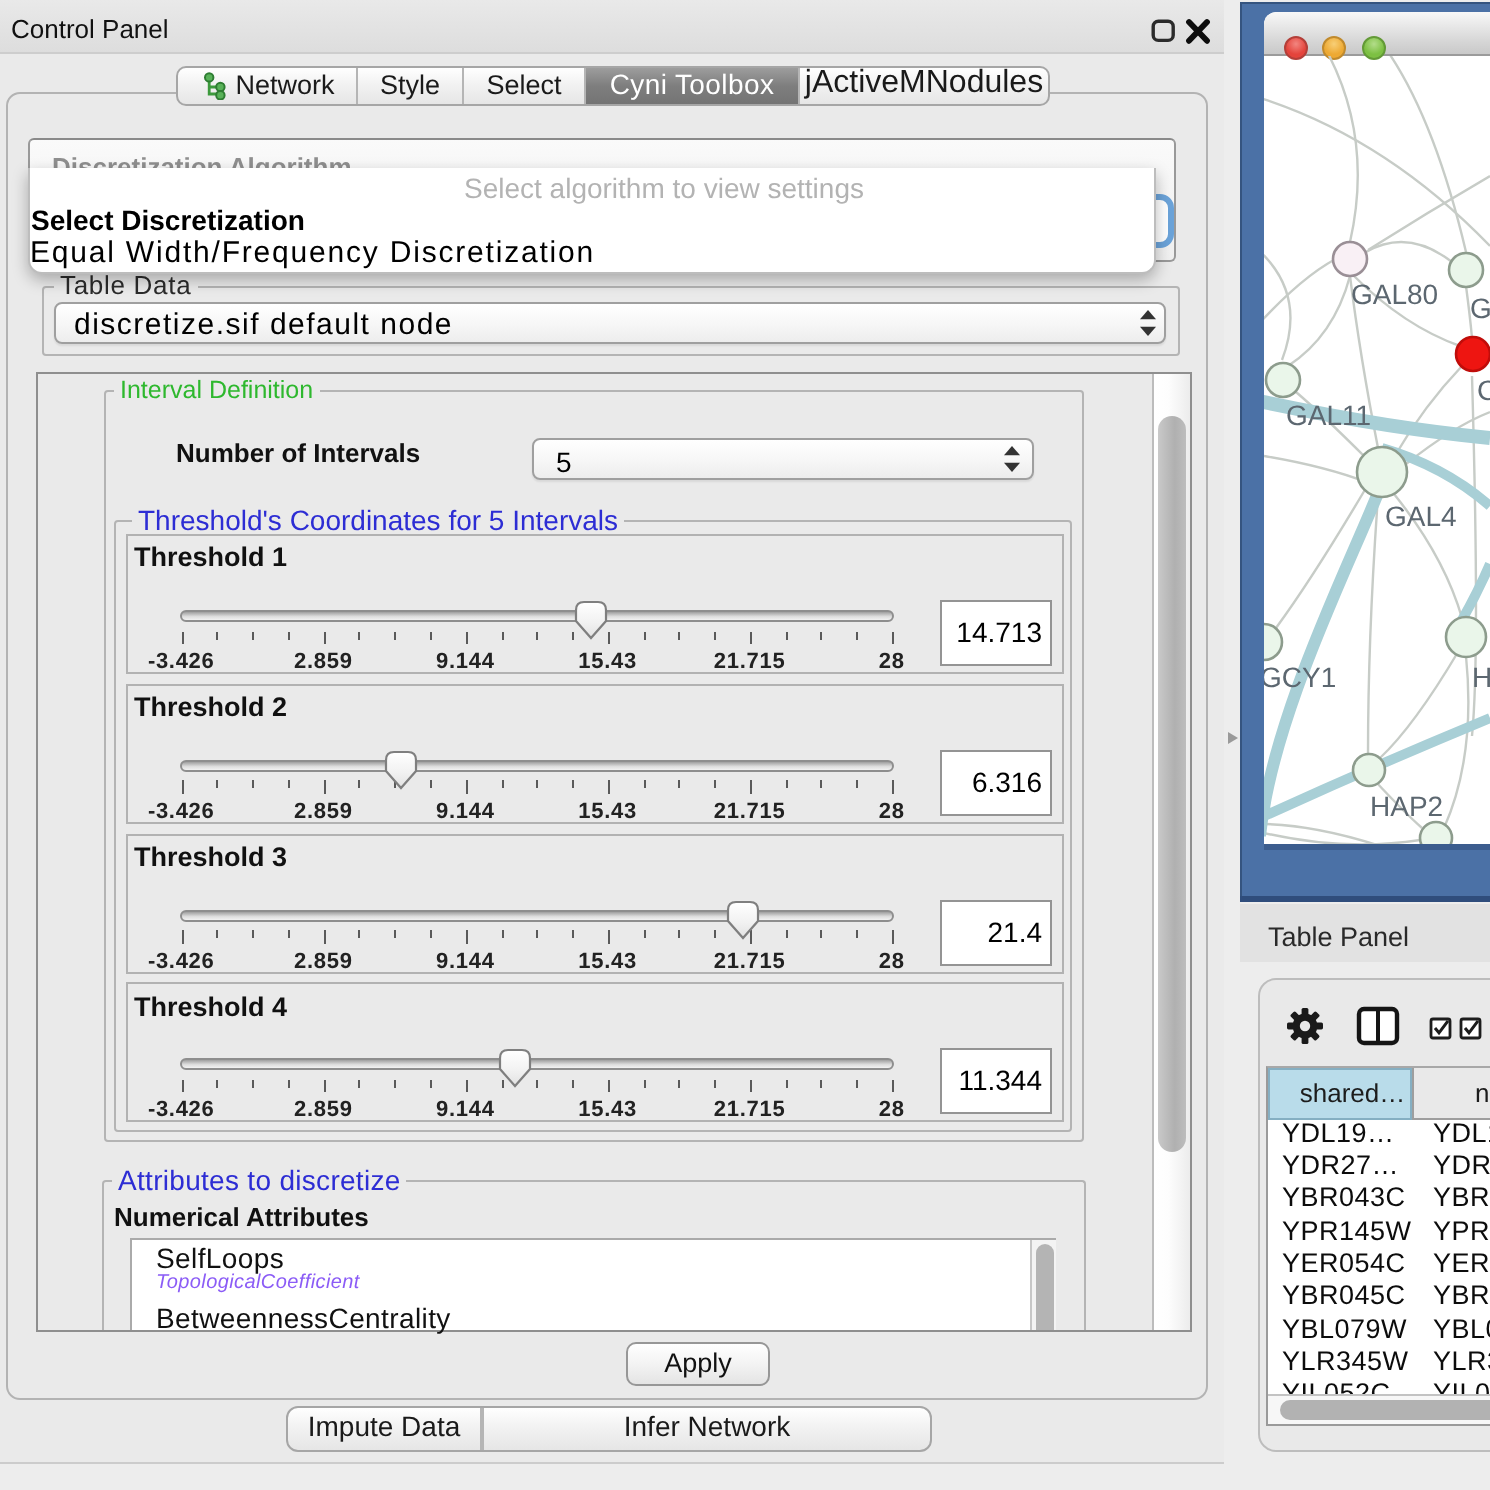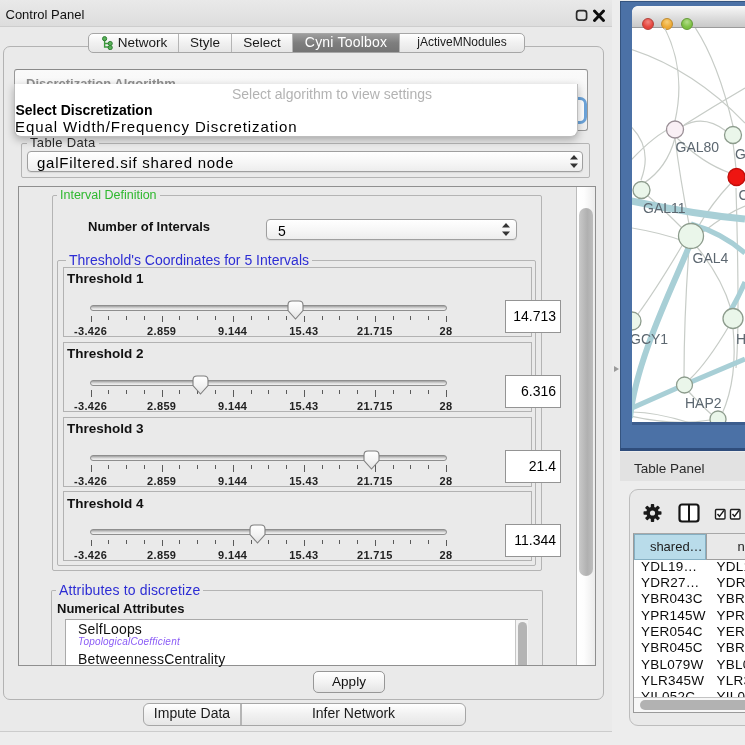--- a/index.html
+++ b/index.html
@@ -8,21 +8,21 @@
 body{position:relative;}
 .gbox{position:absolute;border:1px solid #b4b4b4;border-radius:2px;}
 .gtitle{position:absolute;font-size:12.5px;background:#eaeaea;padding:0 3px;line-height:13px;}
 .blab{position:absolute;font-weight:bold;color:#111;}
 .combo{position:absolute;border:1px solid #9f9f9f;border-radius:4px;
  background:linear-gradient(#ffffff,#f6f6f6 55%,#ededed);box-shadow:0 1px 1px rgba(0,0,0,0.08);}
 .ctext{position:absolute;font-size:13px;color:#000;}
 .tick{position:absolute;width:1px;background:#5a5a5a;}
 .tlab{position:absolute;width:64px;text-align:center;font-size:11px;font-weight:bold;color:#222;letter-spacing:0.35px;}
 .vbox{position:absolute;background:#fff;border:1px solid #949494;
- font-size:14px;color:#000;text-align:right;padding-right:4px;margin-left:35px;}
+ font-size:14px;color:#000;text-align:right;padding-right:4px;}
 .tpanel{position:absolute;border:1px solid #b2b2b2;background:#eaeaea;}
 .seg{position:absolute;display:flex;border:1px solid #a6a6a6;
  background:linear-gradient(#ffffff,#f2f2f2 45%,#e6e6e6);overflow:hidden;}
 .seg>div{display:flex;align-items:center;justify-content:center;color:#1a1a1a;height:100%;padding-bottom:2px;}
 .seg .sep{width:1px;background:#b5b5b5;height:100%;flex:none;padding:0;}
 .seg .on{background:linear-gradient(#9d9d9d,#7e7e7e 50%,#747474);color:#fff;}
 .row{position:absolute;font-size:13.5px;color:#0c0c0c;white-space:nowrap;letter-spacing:0.25px;}
 </style></head><body>
 
 <div class="abs" style="left:0;top:0;width:612px;height:732px;background:#eaeaea;border-bottom:1px solid #cccccc;"></div>
@@ -41,29 +41,29 @@
 <circle cx="10.2" cy="9.5" r="2.1" fill="#59b259" stroke="#2e7d32" stroke-width="1"></circle>
 <circle cx="10.2" cy="13.6" r="2.1" fill="#59b259" stroke="#2e7d32" stroke-width="1"></circle>
 </svg>Network</div>
 <div class="sep"></div>
     <div style="width:52px;">Style</div>
 <div class="sep"></div>
     <div style="width:60px;">Select</div>
 <div class="sep"></div>
     <div class="on" style="width:106px;font-size:14px;letter-spacing:0.2px;">Cyni Toolbox</div>
 <div class="sep"></div>
-    <div style="flex:1;font-size:12px;">jActiveMNodules</div>
+    <div style="flex:1;font-size:16px;">jActiveMNodules</div>
 </div>
 <div class="abs" style="left:14px;top:69px;width:574px;height:62px;border:1px solid #999;border-top-color:#8a8a8a;border-radius:3px;background:linear-gradient(#fafafa,#f0f0f0);"></div>
 <div class="abs" style="left:26px;top:76px;font-weight:bold;font-size:13px;color:#8f8f8f;">Discretization Algorithm</div>
 <div class="abs" style="left:540px;top:97px;width:47px;height:27px;border:3px solid #6ba3d9;border-radius:7px;background:#fff;"></div>
 <div class="gbox" style="left:21px;top:143px;width:569px;height:35px;"></div>
 <div class="gtitle" style="left:27px;top:136px;color:#2b2b2b;font-size:13px;letter-spacing:0.35px;">Table Data</div>
 <div class="combo" style="left:27px;top:151px;width:556px;height:21px;"></div>
-<div class="ctext" style="left:37px;top:154px;font-size:15px;letter-spacing:0.75px;">galFiltered.sif shared node</div>
+<div class="ctext" style="left:37px;top:154px;font-size:15px;letter-spacing:0.75px;">discretize.sif default node</div>
 <svg class="abs" style="left:569px;top:155px;" width="10" height="13" viewBox="0 0 10 13">
 <path d="M5,0 L9,4.6 H1 Z" fill="#333"></path>
     <path d="M5,13 L1,8.4 H9 Z" fill="#333"></path>
   </svg>
 <div class="abs" style="left:18px;top:186px;width:578px;height:480px;border:1px solid #8f8f8f;background:#eaeaea;"></div>
 <div class="abs" style="left:576px;top:187px;width:19px;height:478px;background:linear-gradient(to right,#ffffff,#fdfdfd 40%,#ececec);border-left:1px solid #bcbcbc;"></div>
 <div class="abs" style="left:578.5px;top:208px;width:14px;height:368px;border-radius:7px;background:linear-gradient(to right,#c9c9c9,#b0b0b0 60%,#bdbdbd);"></div>
 <div class="gbox" style="left:52px;top:195px;width:490px;height:376px;"></div>
 <div class="gtitle" style="left:57px;top:189px;color:#2eb82e;">Interval Definition</div>
 <div class="blab" style="left:88px;top:219px;font-size:13px;">Number of Intervals</div>

